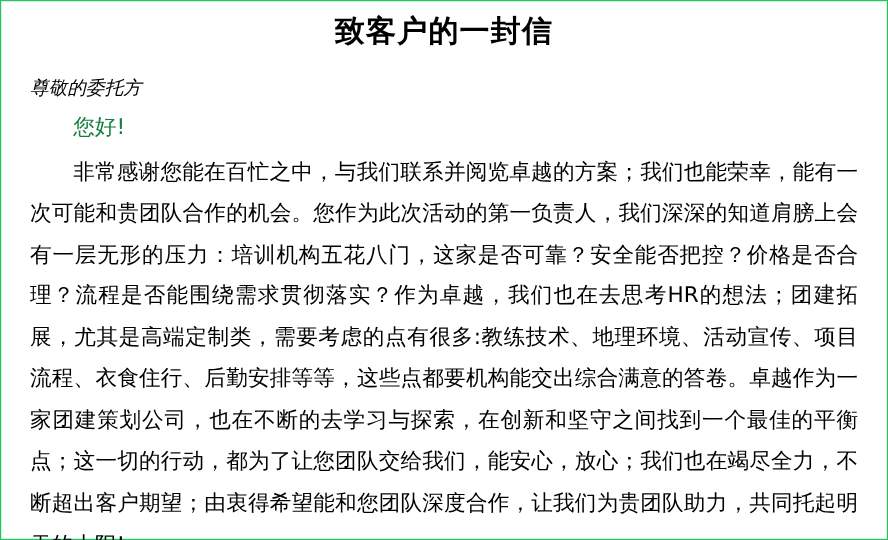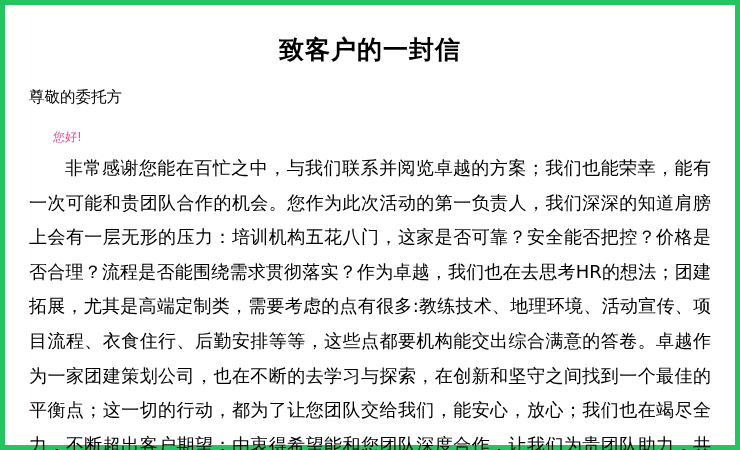--- a/index.html
+++ b/index.html
@@ -12,41 +12,42 @@
     background: #ffffff;
     font-family: "DejaVu Sans", "Liberation Sans", sans-serif;
     overflow: hidden;
   }
   .page {
     position: relative;
     box-sizing: border-box;
     width: 740px;
     height: 450px;
     background: #ffffff;
-    border: 5px solid #22c55e;
-    padding: 22px 24px 10px 24px;
+    border: 1px solid #22c55e;
+    padding: 2px 24px 10px 24px;
   }
   .letter-title {
     text-align: center;
     font-size: 25px;
     font-weight: bold;
     color: #000000;
     letter-spacing: 1px;
     margin: 8px 0 18px 0;
     line-height: 1.2;
   }
   .salutation {
     font-size: 15.5px;
     color: #000000;
     line-height: 1.9;
-    margin: 0 0 14px 0;
+    margin: 0 0 2px 0;
+    font-style: italic;
   }
   .greeting {
-    font-size: 12px;
-    color: #ec4899;
+    font-size: 18px;
+    color: #15803d;
     line-height: 1.9;
     text-indent: 2em;
     margin: 0 0 2px 0;
   }
   .body-para {
     font-size: 18px;
     color: #000000;
     line-height: 1.92;
     text-indent: 2em;
     text-align: justify;

